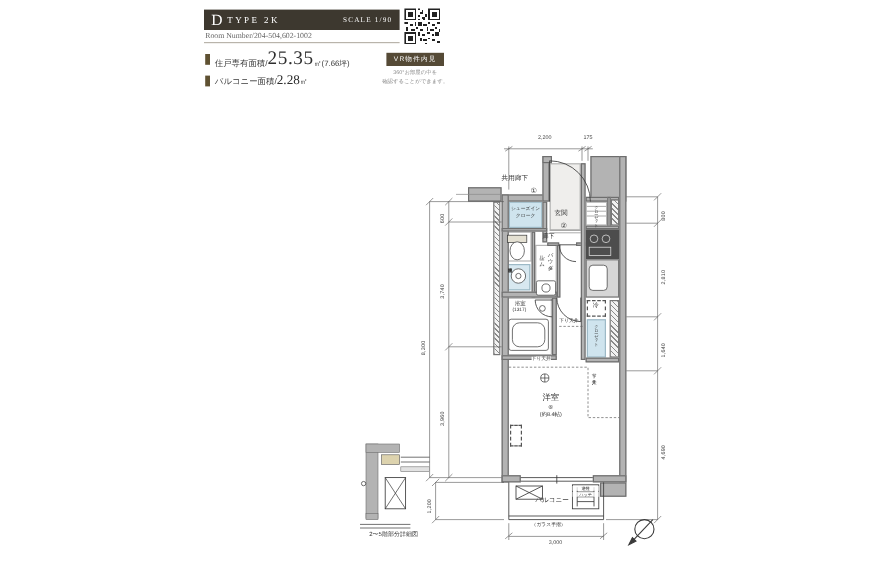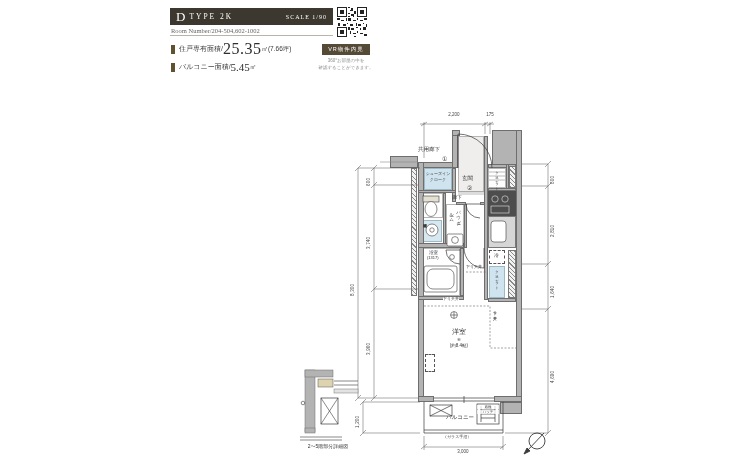--- a/index.html
+++ b/index.html
@@ -21,21 +21,21 @@
   
   #hd-bar{position:absolute;left:170px;top:8px;width:163px;height:17px;background:#3d382f;
           display:flex;align-items:center;padding:0 6px;box-sizing:border-box;z-index:5;
           font-family:"Liberation Serif",serif;color:#fff;}
   #hd-bar .d{font-size:13px;letter-spacing:1px;}
   #hd-bar .rest{font-size:7.5px;letter-spacing:2px;margin-left:3px;}
   #hd-bar .scale{margin-left:auto;font-size:6px;letter-spacing:1px;}
   .room-num{position:absolute;left:171px;top:27px;font-size:6.5px;color:#666;
             font-family:"Liberation Serif",serif;z-index:5;}
   .rule{position:absolute;left:170px;top:35px;width:163px;height:1px;background:#b9b4ab;z-index:5;}
-  .area-line{position:absolute;display:flex;align-items:center;z-index:5;}
+  .area-line{position:absolute;display:flex;align-items:flex-end;z-index:5;}
   .bullet{display:inline-block;width:4px;height:9px;background:#5f5132;margin-right:4px;align-self:center;}
   .area-lb{font-size:7px;color:#3a3a3a;}
   .area-big{font-size:16px;font-family:"Liberation Serif",serif;color:#2e2e2e;letter-spacing:0.5px;}
   .area-mid{font-size:11px;font-family:"Liberation Serif",serif;color:#2e2e2e;}
   .area-un{font-size:6.5px;color:#3a3a3a;}
   #vr-badge{position:absolute;left:322px;top:44px;width:48px;height:11px;background:#554a36;color:#fff;
             font-size:5.5px;display:flex;align-items:center;justify-content:center;letter-spacing:1px;z-index:5;}
   .vr-note{position:absolute;left:312px;top:58px;width:68px;text-align:center;font-size:4.5px;
            color:#8a8a8a;line-height:1.5;z-index:5;}
   .dashedbox{position:absolute;border:0.7px dashed #555;box-sizing:border-box;z-index:3;background:#fff;}
@@ -56,21 +56,21 @@
 
   <div class="area-line" style="left:171px;top:40px;">
     <span class="bullet"></span>
     <span class="area-lb">住戸専有面積/</span>
     <span class="area-big">25.35</span>
     <span class="area-un">㎡(7.66坪)</span>
   </div>
   <div class="area-line" style="left:171px;top:61px;">
     <span class="bullet"></span>
     <span class="area-lb">バルコニー面積/</span>
-    <span class="area-mid">5.45</span>
+    <span class="area-mid">2.28</span>
     <span class="area-un">㎡</span>
   </div>
 
   <svg class="abs" style="left:337px;top:7px;z-index:5;" width="30" height="30" viewBox="0 0 21 21" shape-rendering="crispEdges">
     <rect x="0" y="0" width="21" height="21" fill="#fff"></rect>
     <g fill="#222">
       <rect x="0" y="0" width="7" height="7"></rect>
         <rect x="14" y="0" width="7" height="7"></rect>
         <rect x="0" y="14" width="7" height="7"></rect>
     </g>

